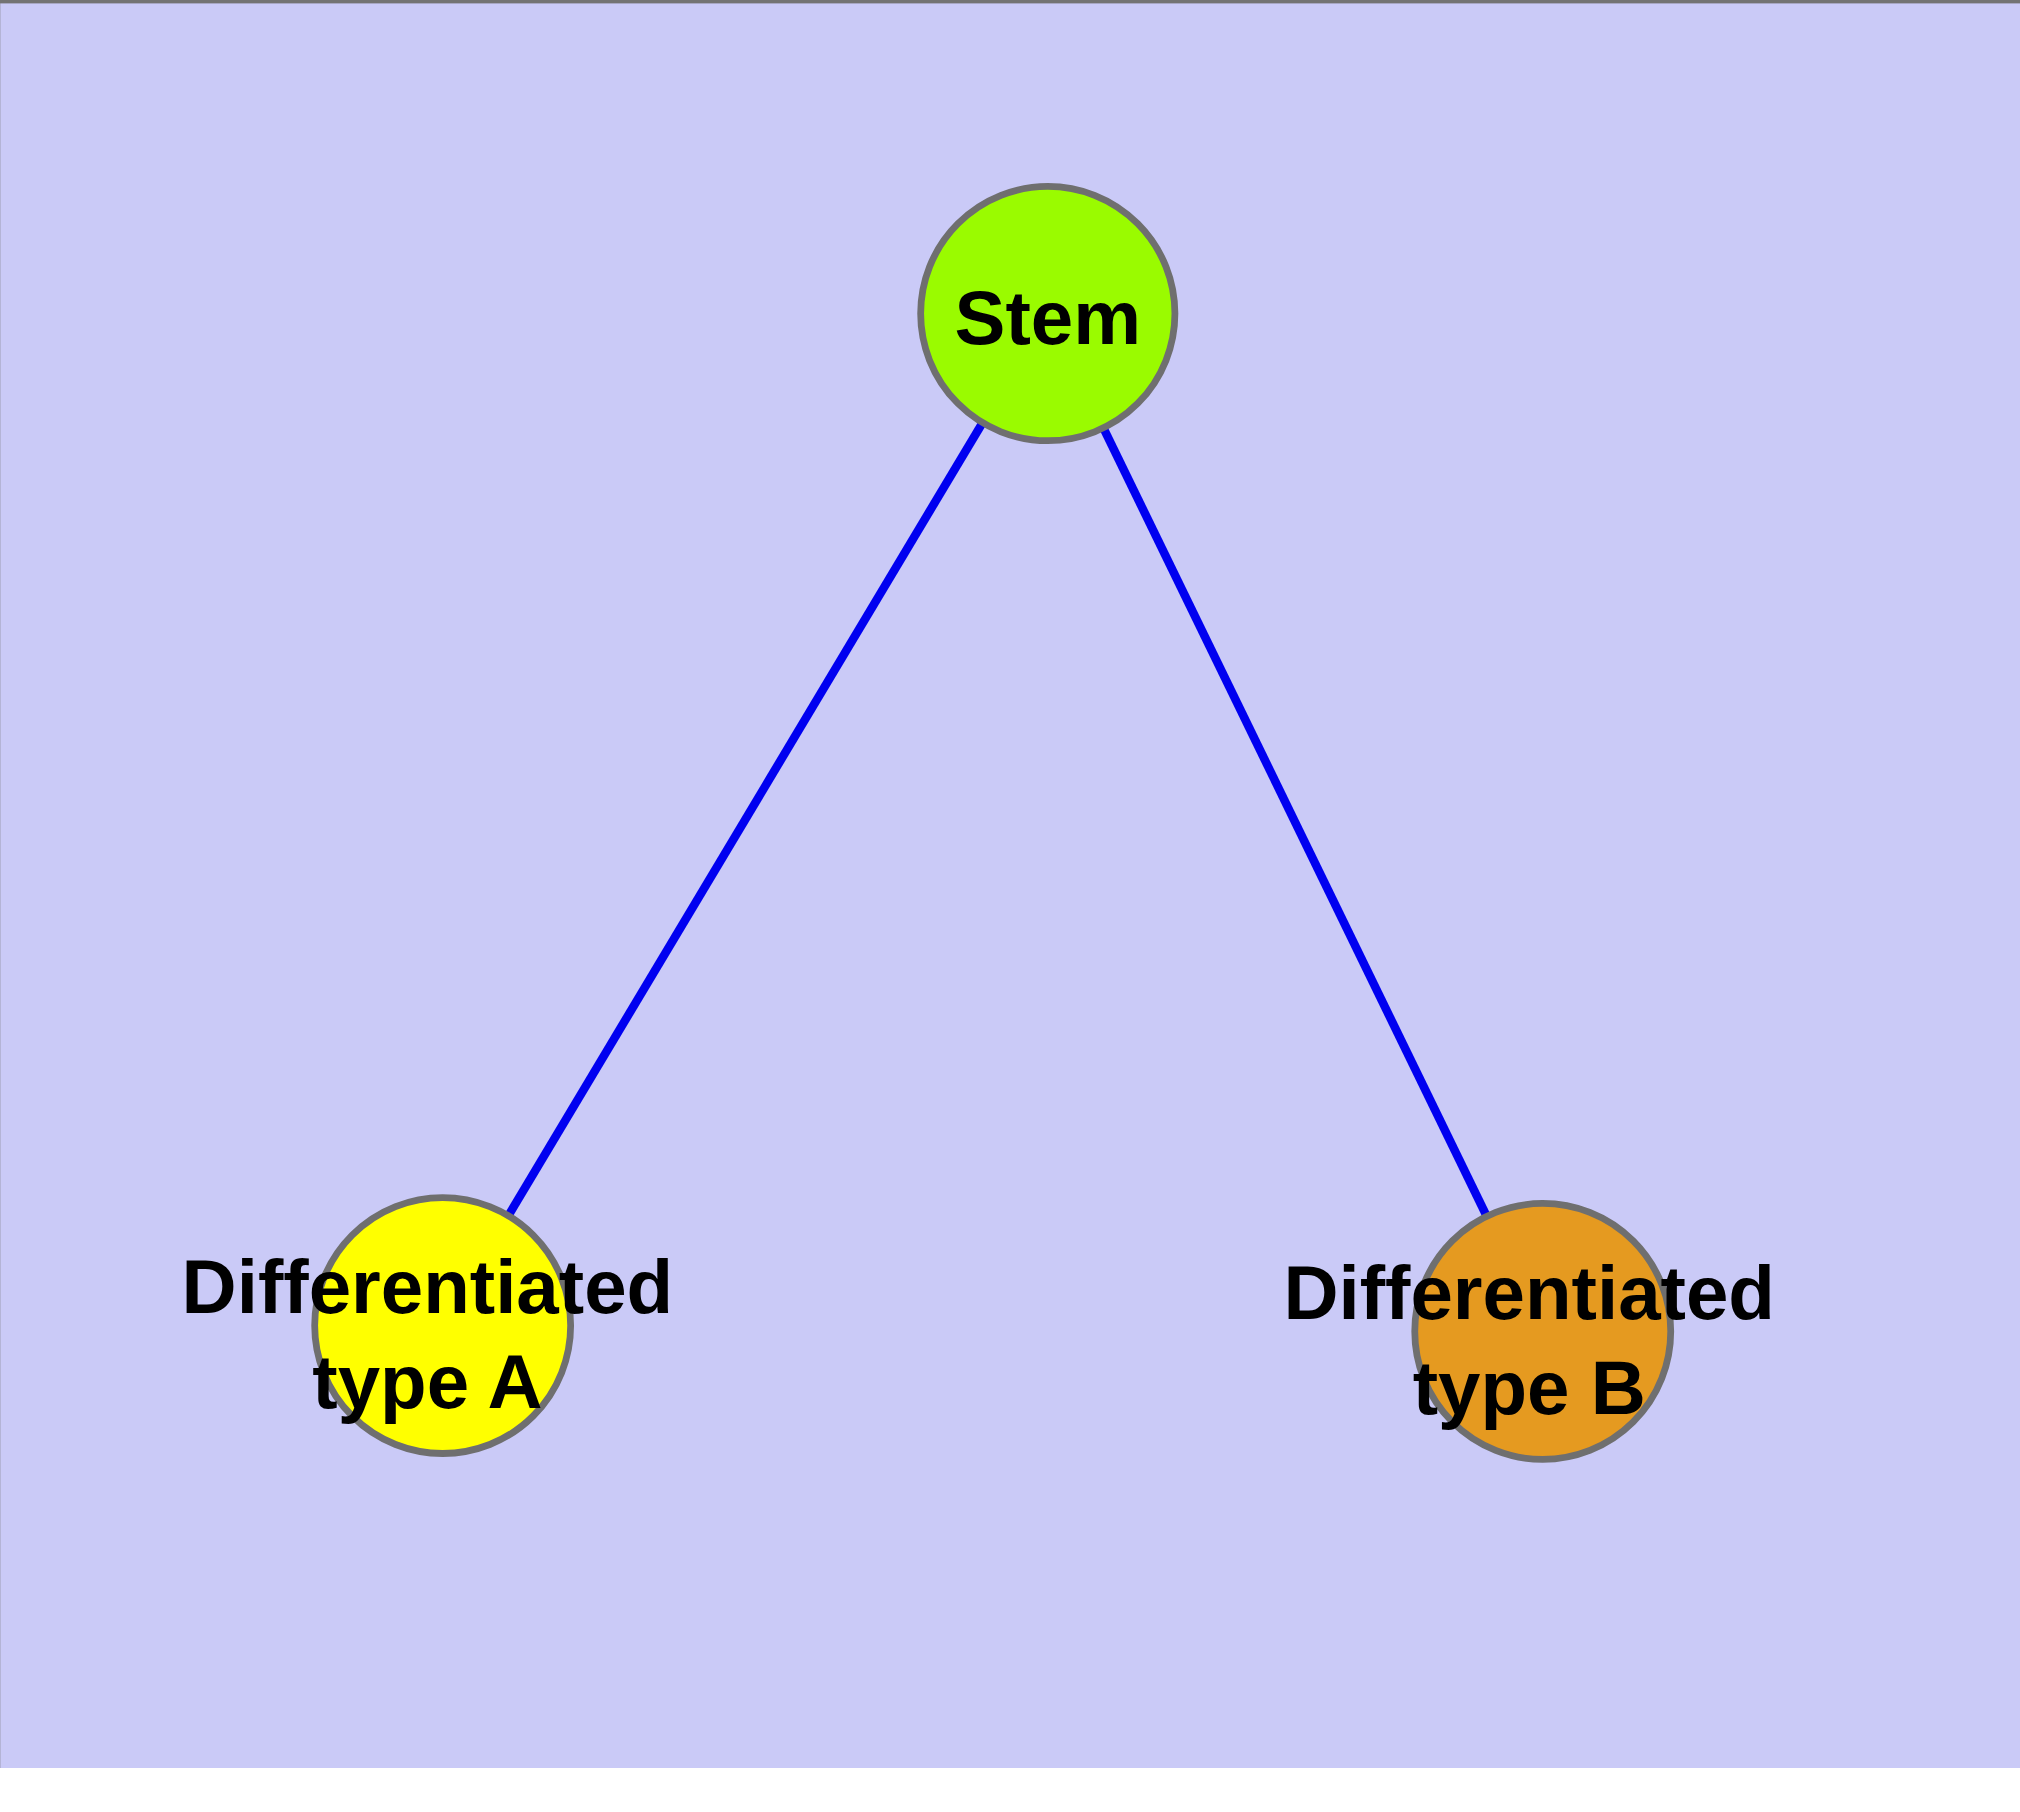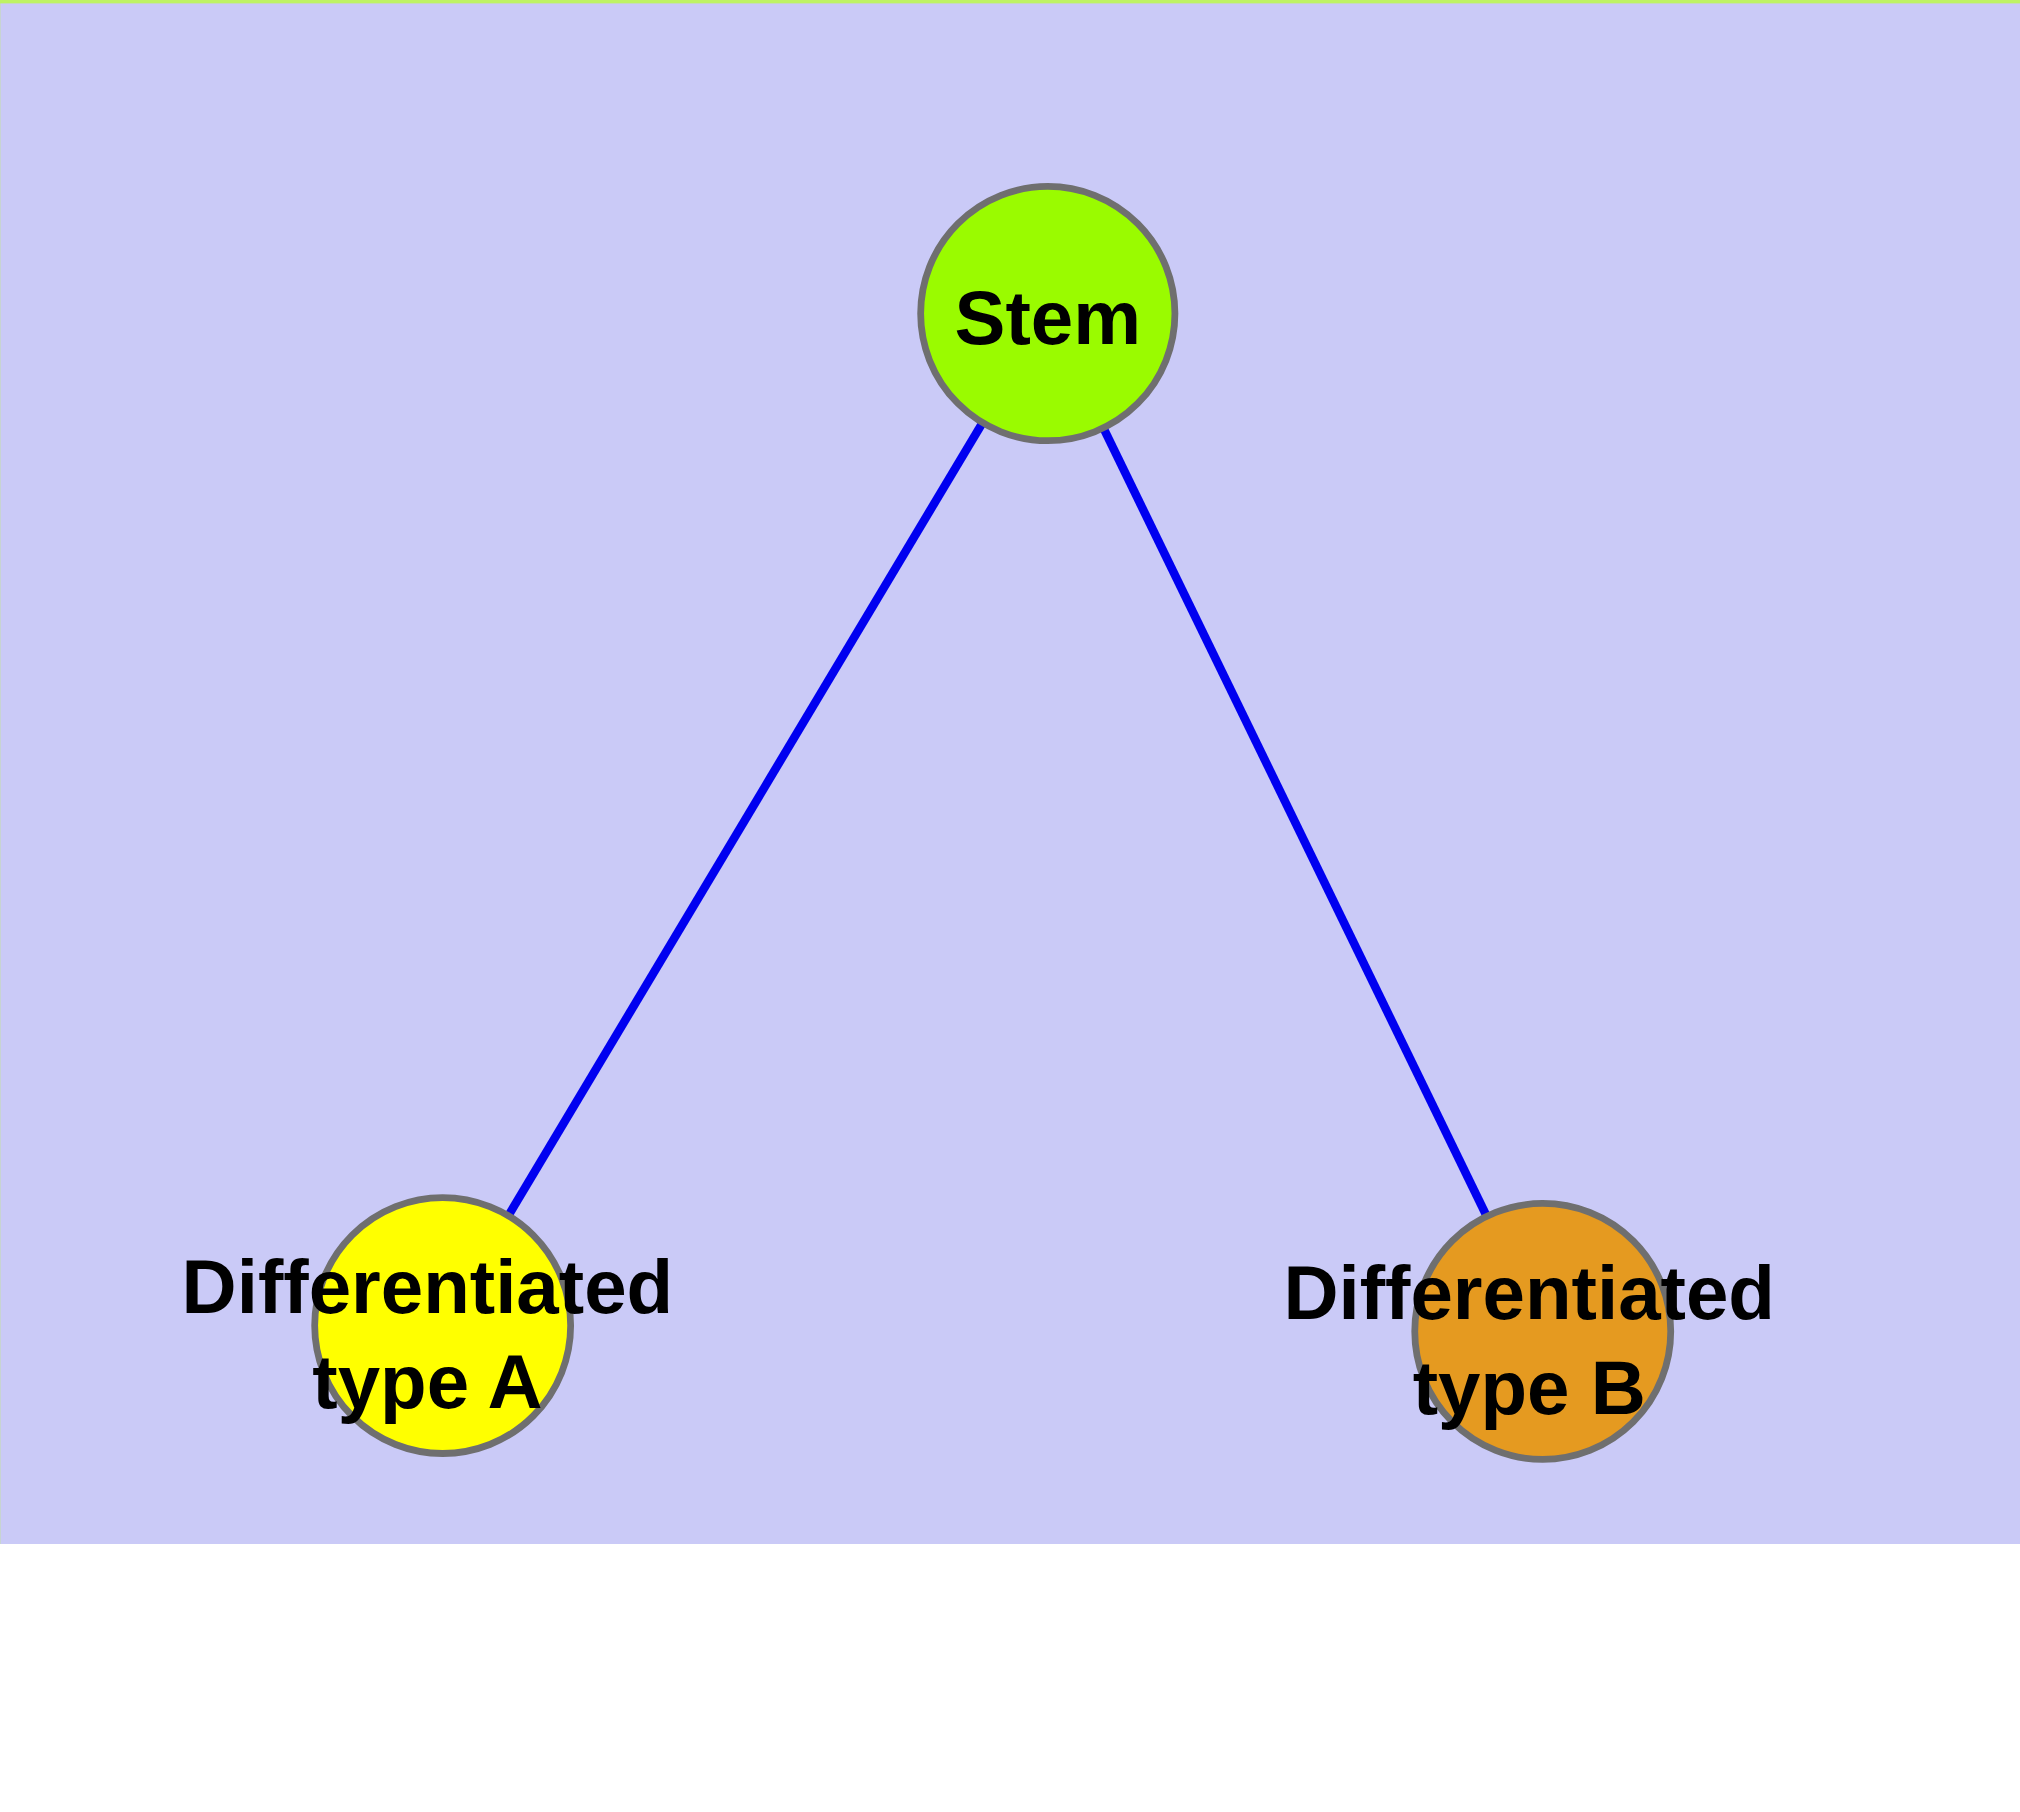--- a/index.html
+++ b/index.html
@@ -1,20 +1,20 @@
 <!DOCTYPE html>
 <html style="font-size:13.6px"><head>
 <meta charset="utf-8">
 <style>
   html, body { margin: 0; padding: 0; }
   .page {
     position: relative;
     width: 2021px;
-    height: 1544px;
-    background: #bef264; 
+    height: 1768px;
+    background: #737373; 
     overflow: hidden;
   }
   .page svg { display: block; width: 2021px; height: 1812px; }
   .node-circle { stroke: #6F6F6F; stroke-width: 8px; }
   .edge { stroke-width: 10px; stroke-linecap: butt; }
   .node-label {
     font-family: "Liberation Sans", "DejaVu Sans", sans-serif;
     font-weight: 700;
     font-size: 90px;
     fill: #000000;

